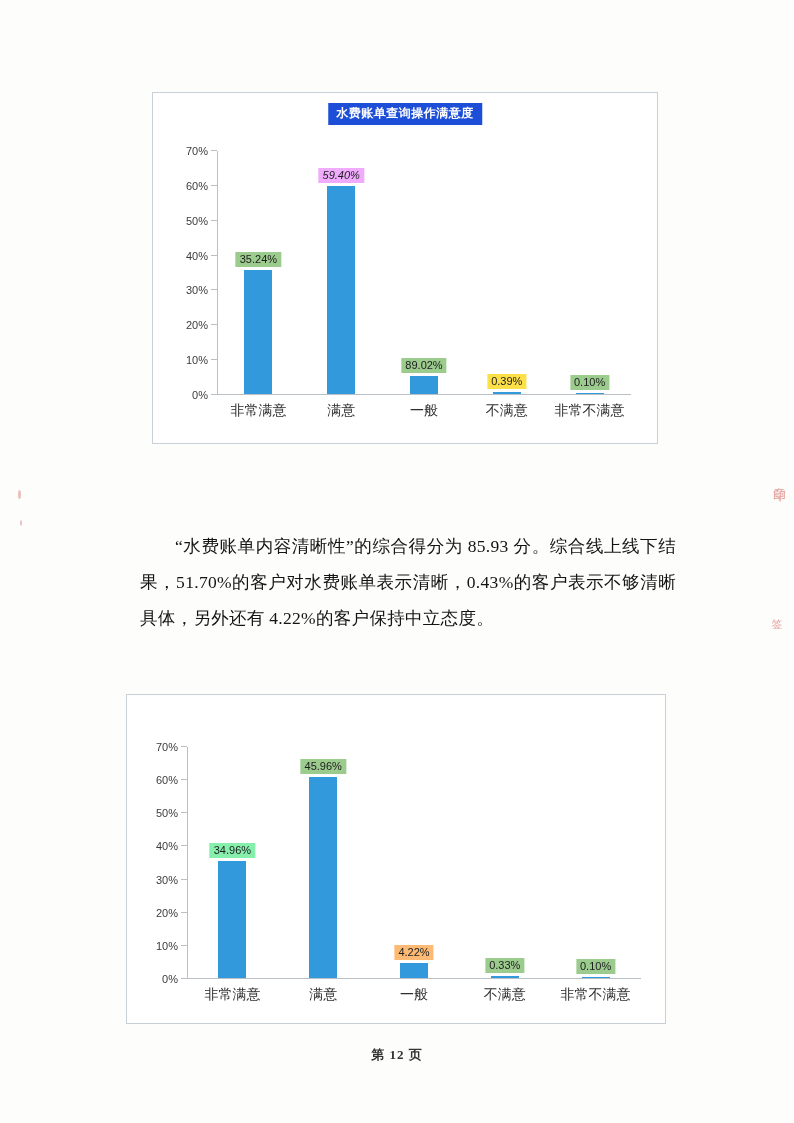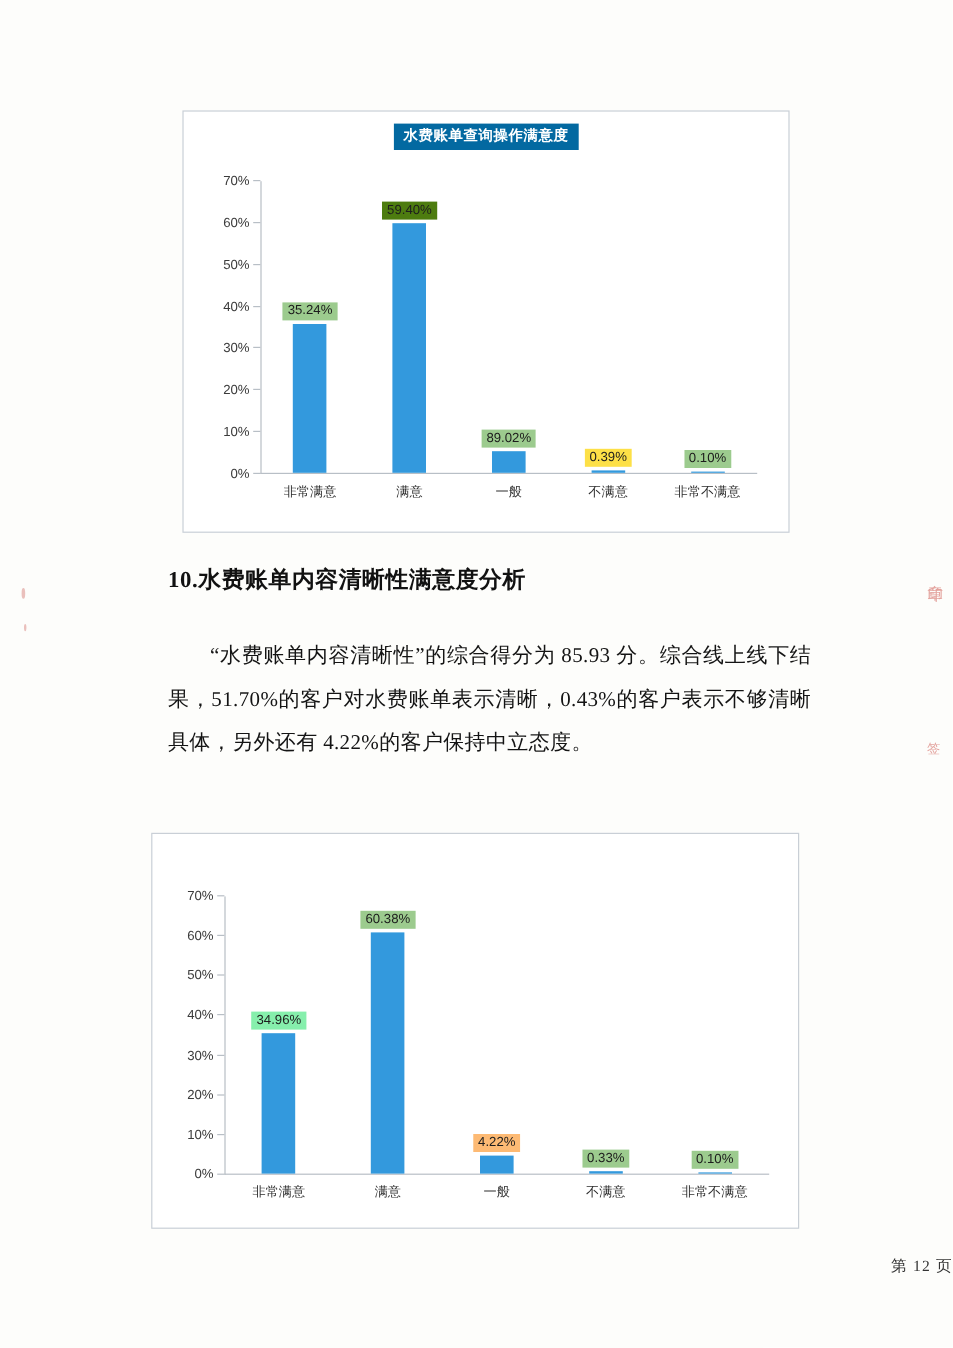--- a/index.html
+++ b/index.html
@@ -43,21 +43,21 @@
     position: absolute;
     border: 1px solid #c9cfd6;
     background: #ffffff;
     box-sizing: border-box;
   }
   .chart-title {
     position: absolute;
     top: 10px;
     left: 50%;
     transform: translateX(-50%);
-    background: #0369a1;
+    background: #1d4ed8;
     color: #ffffff;
     font-family: "Liberation Sans", sans-serif;
     font-size: 12px;
     font-weight: bold;
     padding: 2px 8px 3px 8px;
     white-space: nowrap;
     letter-spacing: .5px;
   }
   .plot {
     position: absolute;
@@ -109,21 +109,21 @@
     font-family: "Liberation Sans", sans-serif;
     font-size: 11px;
     padding: 1px 4px 2px 4px;
     white-space: nowrap;
   }
   .cat-label {
     position: absolute;
     top: calc(100% + 7px);
     transform: translateX(-50%);
     font-family: Liberation Sans, sans-serif;
-    font-size: 11px;
+    font-size: 14px;
     color: #2e2e2e;
     white-space: nowrap;
   }
 
   
   .heading {
     position: absolute;
     font-family: "Liberation Serif", serif;
     font-weight: bold;
     font-size: 19px;
@@ -137,25 +137,26 @@
     font-size: 17.5px;
     line-height: 36px;
     color: #141414;
     text-align: justify;
     text-indent: 2em;
     letter-spacing: .3px;
   }
   .footer {
     position: absolute;
     width: 100%;
-    text-align: right;
+    text-align: center;
     font-family: "Liberation Serif", serif;
     font-size: 13px;
     color: #333333;
     letter-spacing: 1px;
+    font-weight: bold;
   }
 </style>
 </head>
 <body>
 
 <div class="page">
 
   <div class="stamp-mark" style="top:478px; right:8px;">印章</div>
   <div class="stamp-mark" style="top:610px; right:10px; font-size:11px;">签</div>
   <div class="speck" style="top:490px; left:18px; width:3px; height:9px;"></div>
@@ -179,35 +180,34 @@
         <div class="tick" style="bottom: 71.4286%;"></div>
         <div class="ylabel" style="bottom: calc(71.4286% + 0px); top: auto; transform: translateY(50%);">50%</div>
         <div class="tick" style="bottom: 85.7143%;"></div>
         <div class="ylabel" style="bottom: calc(85.7143% + 0px); top: auto; transform: translateY(50%);">60%</div>
         <div class="tick" style="bottom: 100%;"></div>
         <div class="ylabel" style="bottom: calc(100% + 0px); top: auto; transform: translateY(50%);">70%</div>
         <div class="bar" style="left: calc(10% - 14px); width: 28px; height: calc(50.3429% + 1px); background: rgb(51, 153, 221);"></div>
         <div class="bar-label" style="left: 10%; bottom: calc(50.3429% + 5px); transform: translate(-50%, 0px); background: rgb(156, 203, 142);">35.24%</div>
         <div class="cat-label" style="left: 10%;">非常满意</div>
         <div class="bar" style="left: calc(30% - 14px); width: 28px; height: calc(84.8571% + 1px); background: rgb(51, 153, 221);"></div>
-        <div class="bar-label" style="left: 30%; bottom: calc(84.8571% + 5px); transform: translate(-50%, 0px); background: #4d7c0f;">59.40%</div>
+        <div class="bar-label" style="left: 30%; bottom: calc(84.8571% + 5px); transform: translate(-50%, 0px); background: #f0abfc; font-style: italic;">59.40%</div>
         <div class="cat-label" style="left: 30%;">满意</div>
         <div class="bar" style="left: calc(50% - 14px); width: 28px; height: calc(6.95714% + 1px); background: rgb(51, 153, 221);"></div>
         <div class="bar-label" style="left: 50%; bottom: calc(6.95714% + 5px); transform: translate(-50%, 0px); background: rgb(156, 203, 142);">89.02%</div>
         <div class="cat-label" style="left: 50%;">一般</div>
         <div class="bar" style="left: calc(70% - 14px); width: 28px; height: calc(0.557143% + 1px); background: rgb(51, 153, 221);"></div>
         <div class="bar-label" style="left: 70%; bottom: calc(0.557143% + 5px); transform: translate(-50%, 0px); background: #fde047;">0.39%</div>
         <div class="cat-label" style="left: 70%;">不满意</div>
         <div class="bar" style="left: calc(90% - 14px); width: 28px; height: calc(0.142857% + 1px); background: rgb(51, 153, 221);"></div>
         <div class="bar-label" style="left: 90%; bottom: calc(0.142857% + 5px); transform: translate(-50%, 0px); background: rgb(156, 203, 142);">0.10%</div>
         <div class="cat-label" style="left: 90%;">非常不满意</div>
       </div>
   </div>
 
-  <div class="heading" style="left:140px; top:470px;">10.水费账单内容清晰性满意度分析</div>
 
   <div class="para" style="left:140px; top:528px; width:536px;">“水费账单内容清晰性”的综合得分为 85.93 分。综合线上线下结果，51.70%的客户对水费账单表示清晰，0.43%的客户表示不够清晰具体，另外还有 4.22%的客户保持中立态度。</div>
 
   <div class="chart-card" id="chart1" style="left:126px; top:694px; width:540px; height:330px;">
     <div class="plot" id="plot1" style="left:60px; top:52px; right:24px; bottom:44px;">
       <div class="axis-line-y"></div>
       <div class="axis-line-x"></div>
     <div class="tick" style="bottom: 0%;"></div>
         <div class="ylabel" style="bottom: calc(0% + 0px); top: auto; transform: translateY(50%);">0%</div>
         <div class="tick" style="bottom: 14.2857%;"></div>
@@ -221,21 +221,21 @@
         <div class="tick" style="bottom: 71.4286%;"></div>
         <div class="ylabel" style="bottom: calc(71.4286% + 0px); top: auto; transform: translateY(50%);">50%</div>
         <div class="tick" style="bottom: 85.7143%;"></div>
         <div class="ylabel" style="bottom: calc(85.7143% + 0px); top: auto; transform: translateY(50%);">60%</div>
         <div class="tick" style="bottom: 100%;"></div>
         <div class="ylabel" style="bottom: calc(100% + 0px); top: auto; transform: translateY(50%);">70%</div>
         <div class="bar" style="left: calc(10% - 14px); width: 28px; height: calc(49.9429% + 1px); background: rgb(51, 153, 221);"></div>
         <div class="bar-label" style="left: 10%; bottom: calc(49.9429% + 5px); transform: translate(-50%, 0px); background: #86efac;">34.96%</div>
         <div class="cat-label" style="left: 10%;">非常满意</div>
         <div class="bar" style="left: calc(30% - 14px); width: 28px; height: calc(86.2571% + 1px); background: rgb(51, 153, 221);"></div>
-        <div class="bar-label" style="left: 30%; bottom: calc(86.2571% + 5px); transform: translate(-50%, 0px); background: rgb(156, 203, 142);">60.38%</div>
+        <div class="bar-label" style="left: 30%; bottom: calc(86.2571% + 5px); transform: translate(-50%, 0px); background: rgb(156, 203, 142);">45.96%</div>
         <div class="cat-label" style="left: 30%;">满意</div>
         <div class="bar" style="left: calc(50% - 14px); width: 28px; height: calc(6.02857% + 1px); background: rgb(51, 153, 221);"></div>
         <div class="bar-label" style="left: 50%; bottom: calc(6.02857% + 5px); transform: translate(-50%, 0px); background: #fdba74;">4.22%</div>
         <div class="cat-label" style="left: 50%;">一般</div>
         <div class="bar" style="left: calc(70% - 14px); width: 28px; height: calc(0.471429% + 1px); background: rgb(51, 153, 221);"></div>
         <div class="bar-label" style="left: 70%; bottom: calc(0.471429% + 5px); transform: translate(-50%, 0px); background: rgb(156, 203, 142);">0.33%</div>
         <div class="cat-label" style="left: 70%;">不满意</div>
         <div class="bar" style="left: calc(90% - 14px); width: 28px; height: calc(0.142857% + 1px); background: rgb(51, 153, 221);"></div>
         <div class="bar-label" style="left: 90%; bottom: calc(0.142857% + 5px); transform: translate(-50%, 0px); background: rgb(156, 203, 142);">0.10%</div>
         <div class="cat-label" style="left: 90%;">非常不满意</div>

